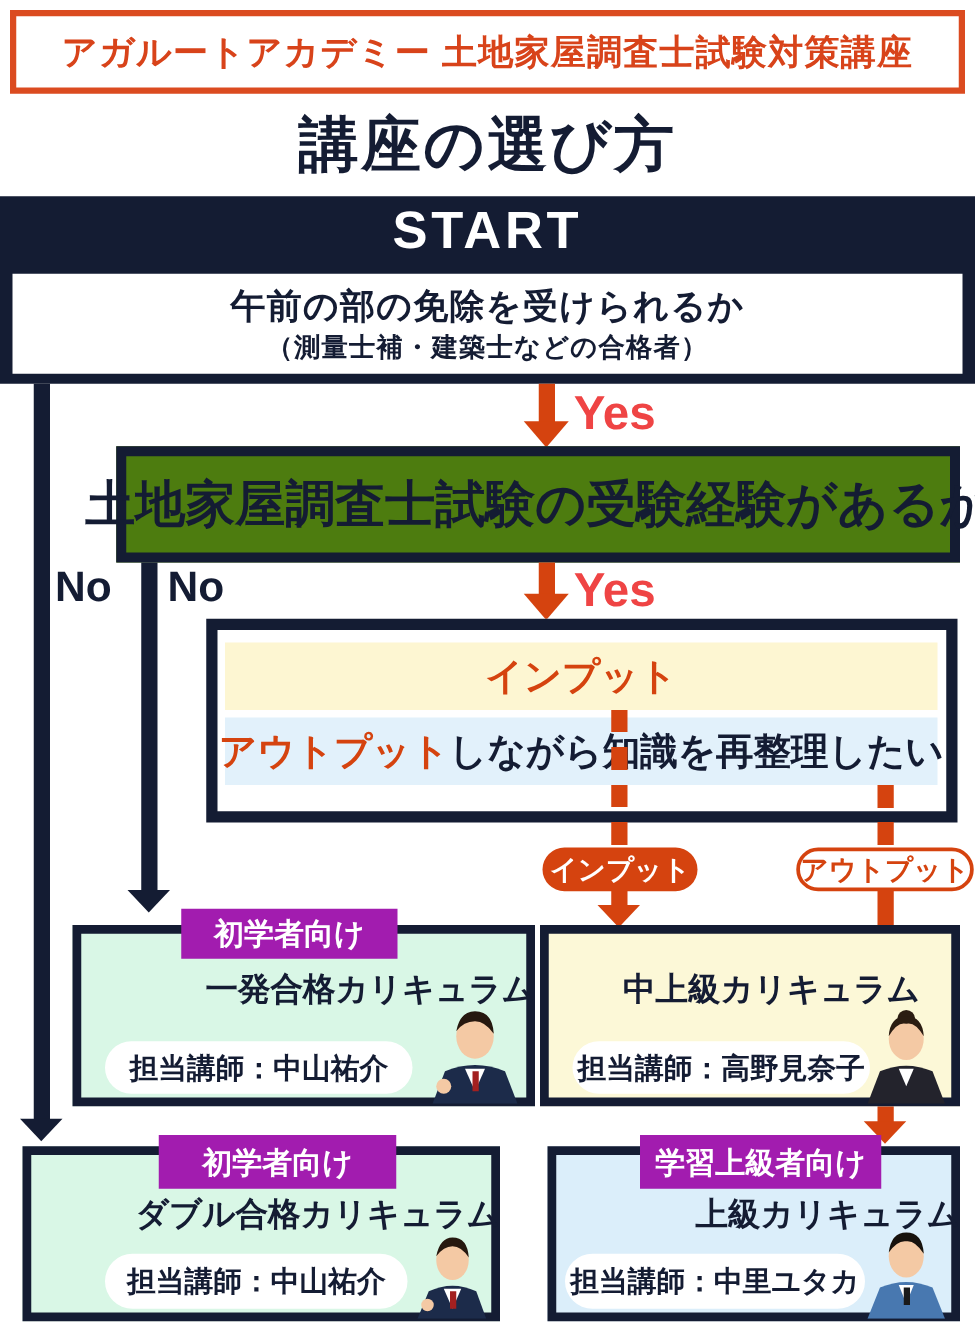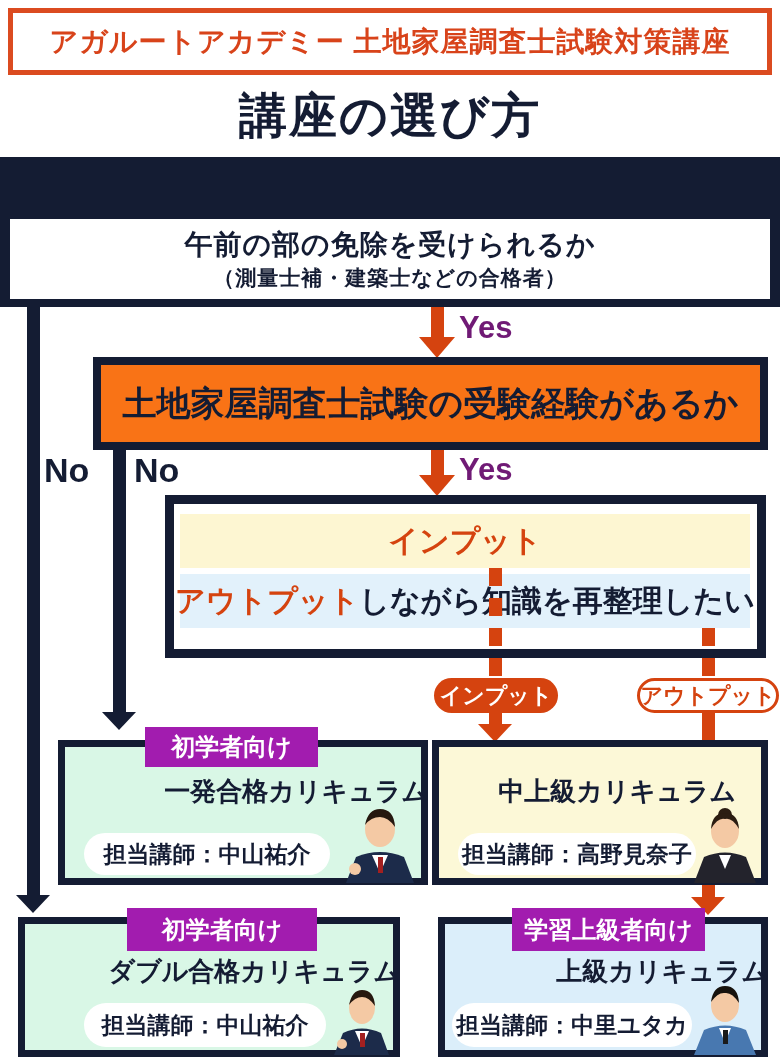--- a/index.html
+++ b/index.html
@@ -25,23 +25,23 @@
   .start-label{ width:100%; text-align:center; padding-top:3px; font-size:42px; font-weight:900; color:#fff; letter-spacing:3px; }
   .q1-box{
     position:absolute; left:10px; right:10px; top:62px; bottom:8px; background:#fff;
     display:flex; flex-direction:column; align-items:center; justify-content:center;
   }
   .q1-l1{ font-size:28px; font-weight:bold; letter-spacing:1px; }
   .q1-l2{ font-size:21px; font-weight:bold; letter-spacing:1px; }
   
   .q2-box{
     position:absolute; left:93px; top:357px; width:675px; height:93px;
-    border:8px solid #141c33; background:#f97316;
-    display:flex; align-items:center; justify-content:center;
-    font-size:34px; font-weight:bold; white-space:nowrap;
+    border:8px solid #141c33; background:#4d7c0f;
+    display:flex; align-items:center; justify-content:center;
+    font-size:40px; font-weight:bold; white-space:nowrap;
   }
   .choice-box{
     position:absolute; left:165px; top:495px; width:601px; height:163px;
     border:9px solid #141c33; background:#fff;
   }
   .choice-row{
     position:absolute; left:180px; width:570px; height:54px;
     display:flex; align-items:center; justify-content:center;
     font-size:30px; font-weight:bold; white-space:nowrap;
   }
@@ -49,21 +49,21 @@
   .row-output{ top:574px; background:#e2f1fb; }
   .em-orange{ color:#d5430f; }
   
   .vline{ position:absolute; background:#141c33; }
   .ah-navy{ position:absolute; width:0; height:0; border-left:17px solid transparent; border-right:17px solid transparent; border-top:18px solid #141c33; }
   .no-label{ position:absolute; font-size:34px; font-weight:900; color:#141c33; }
   
   .ostem{ position:absolute; width:13px; background:#d5430f; }
   .ah-orange{ position:absolute; width:0; height:0; border-left:18px solid transparent; border-right:18px solid transparent; border-top:21px solid #d5430f; }
   .ah-orange-sm{ position:absolute; width:0; height:0; border-left:17px solid transparent; border-right:17px solid transparent; border-top:18px solid #d5430f; }
-  .yes-label{ position:absolute; font-size:31px; font-weight:900; color:#701a75; }
+  .yes-label{ position:absolute; font-size:38px; font-weight:900; color:#ef4444; }
   .odash{
     position:absolute; width:13px;
     background:repeating-linear-gradient(180deg,#d5430f 0 18px,rgba(0,0,0,0) 18px 30px);
   }
   .pill{
     position:absolute; height:35px; border-radius:18px;
     display:flex; align-items:center; justify-content:center;
     font-size:22px; font-weight:bold; white-space:nowrap;
   }
   .pill-input{ left:434px; top:678px; width:124px; background:#d5430f; color:#fff; }
@@ -111,20 +111,21 @@
 
 <div class="canvas">
 
   <div class="header-box">
     <span>アガルートアカデミー 土地家屋調査士試験対策講座</span>
   </div>
 
   <div class="page-title">講座の選び方</div>
 
   <div class="start-block">
+    <div class="start-label">START</div>
     <div class="q1-box">
       <div class="q1-l1">午前の部の免除を受けられるか</div>
       <div class="q1-l2">（測量士補・建築士などの合格者）</div>
     </div>
   </div>
 
   <div class="vline" style="left:27px; top:307px; width:13px; height:590px;"></div>
   <div class="ah-navy" style="left:16px; top:895px;"></div>
 
   <div class="ostem" style="left:431px; top:307px; height:31px;"></div>

